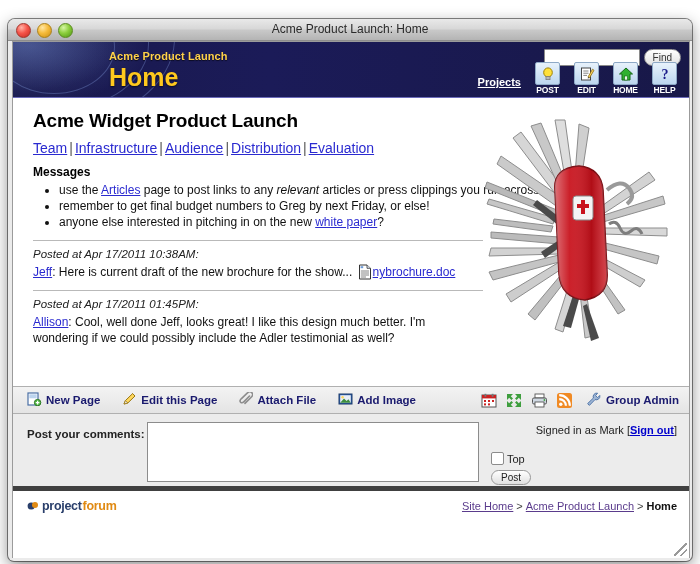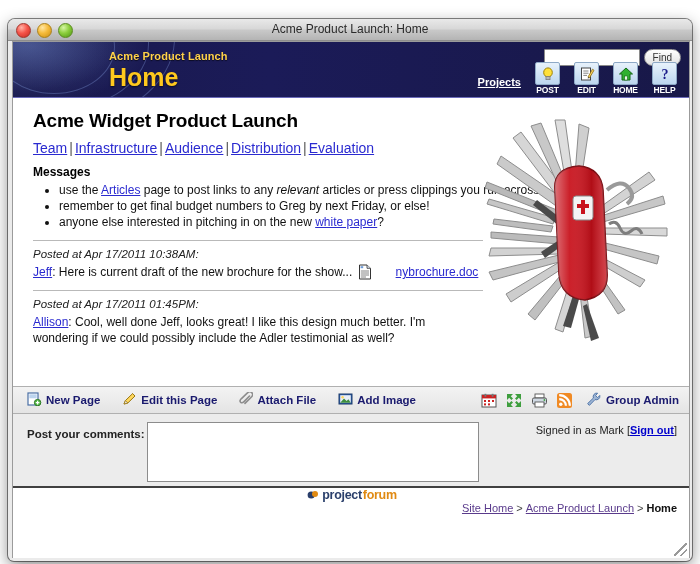--- a/index.html
+++ b/index.html
@@ -134,21 +134,21 @@
   .h2 { font-size: 12px; font-weight: bold; color: #000; margin: 0 0 4px 0; }
   ul.msgs { margin: 0 0 10px 0; padding-left: 26px; }
   ul.msgs li { font-size: 12px; color: #111; line-height: 15px; margin-bottom: 1px; }
   ul.msgs a { color: #2a2ad0; text-decoration: underline; cursor: pointer; }
   ul.msgs i { font-style: italic; }
 
   .hr { border: none; border-top: 1px solid #b9b9b9; margin: 6px 0 7px 0; width: 450px; }
   .posted { font-size: 11.5px; font-style: italic; color: #222; margin-bottom: 4px; }
   .postline { font-size: 12px; color: #111; line-height: 16px; }
   .postline a.user { color: #2a2ad0; text-decoration: underline; cursor: pointer; }
-  .attach { color: #2a2ad0; text-decoration: underline; cursor: pointer; margin-left: 23px; }
+  .attach { color: #2a2ad0; text-decoration: underline; cursor: pointer; }
   .doc-icon { display: inline-block; vertical-align: -4px; margin: 0 1px 0 2px; }
 
   .lastmod { text-align: right; font-size: 10.5px; color: #555; padding: 6px 14px 5px 0; }
 
   
   .actionbar {
     background: linear-gradient(to bottom, #f3f3f3, #e4e4e4);
     border-top: 1px solid #b0b0b0;
     border-bottom: 1px solid #b0b0b0;
     height: 26px;
@@ -186,27 +186,26 @@
     border: 1px solid #999; border-radius: 9px; padding: 1px 9px; cursor: pointer;
   }
   .signed {
     position: absolute; right: 12px; top: 10px;
     font-size: 11px; color: #222;
   }
   .signed a { color: #0000cc; font-weight: bold; text-decoration: underline; cursor: pointer; }
 
   
   .footer {
-    border-top: 2px solid #404040;
+    border-top: 5px solid #404040;
     background: #ffffff;
     height: 30px;
     display: flex; align-items: center;
     padding: 0 12px 12px 14px;
     font-size: 11px;
-    flex-direction: column;
   }
   .logo { display: flex; align-items: center; gap: 3px; }
   .logo .mark { width: 12px; height: 12px; }
   .logo .w1 { color: #2a3f6b; font-weight: bold; font-size: 12.5px; letter-spacing: -.3px; }
   .logo .w2 { color: #e08a13; font-weight: bold; font-size: 12.5px; letter-spacing: -.3px; margin-left: -2px;}
   .crumbs { margin-left: auto; color: #333; font-size: 11px; }
   .crumbs a { color: #5a3b8c; text-decoration: underline; cursor: pointer; }
   .crumbs .cur { font-weight: bold; color: #111; }
   .crumbs .gt { padding: 0 3px; color: #444; }
 
@@ -500,20 +499,27 @@
               <path d="M11.6 1.2 a3.6 3.6 0 0 0 -4.2 4.8 L1.6 11.6 L3.4 13.4 L9 7.6 a3.6 3.6 0 0 0 4.8 -4.2 L11.6 5.6 L9.6 3.6 Z" fill="#9db5d4" stroke="#4a6fa5" stroke-width=".9"></path>
             </svg>
         </span>
         <span class="txt" style="margin-left:4px;color:#1a1a6e">Group Admin</span>
       </span>
     </div>
 
     <div class="commentarea">
       <div class="cmt-label">Post your comments:</div>
       <textarea class="cmt-box" placeholder="" style=""></textarea>
+      <div class="cmt-right">
+        <div class="chk-row">
+          <span class="chk"></span>
+          <span>Top</span>
+        </div>
+        <button class="btn-post">Post</button>
+      </div>
       <div class="signed">
         <span>Signed in as Mark [</span><a>Sign out</a><span>]</span>
       </div>
     </div>
 
     <div class="footer">
       <div class="logo">
         <span class="mark">
           <svg width="12" height="12" viewBox="0 0 12 12">
               <circle cx="4.2" cy="6" r="3.6" fill="#2a3f6b"></circle>

